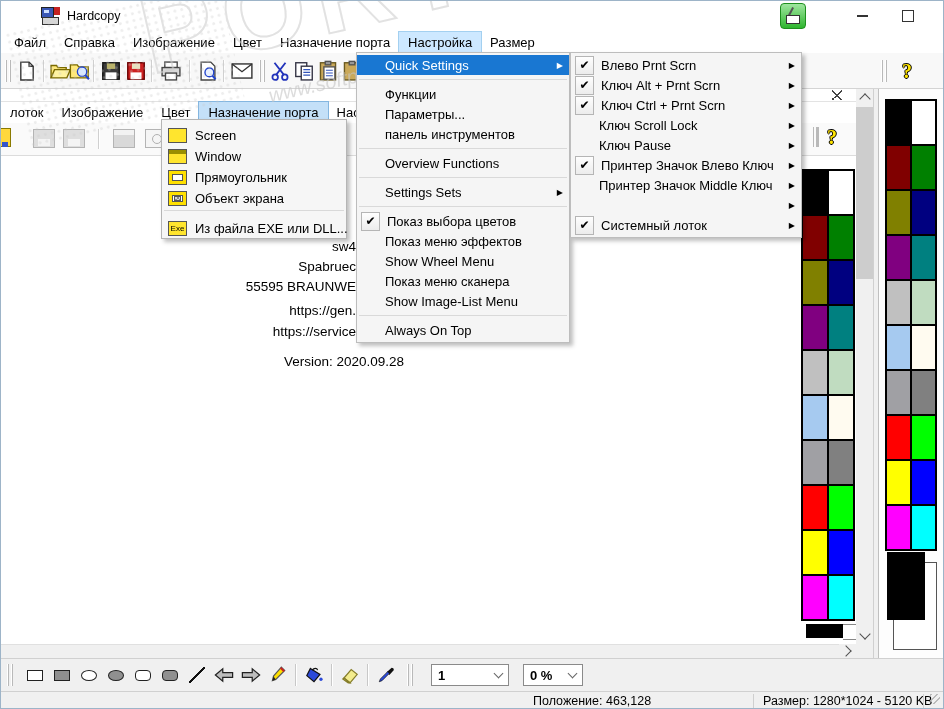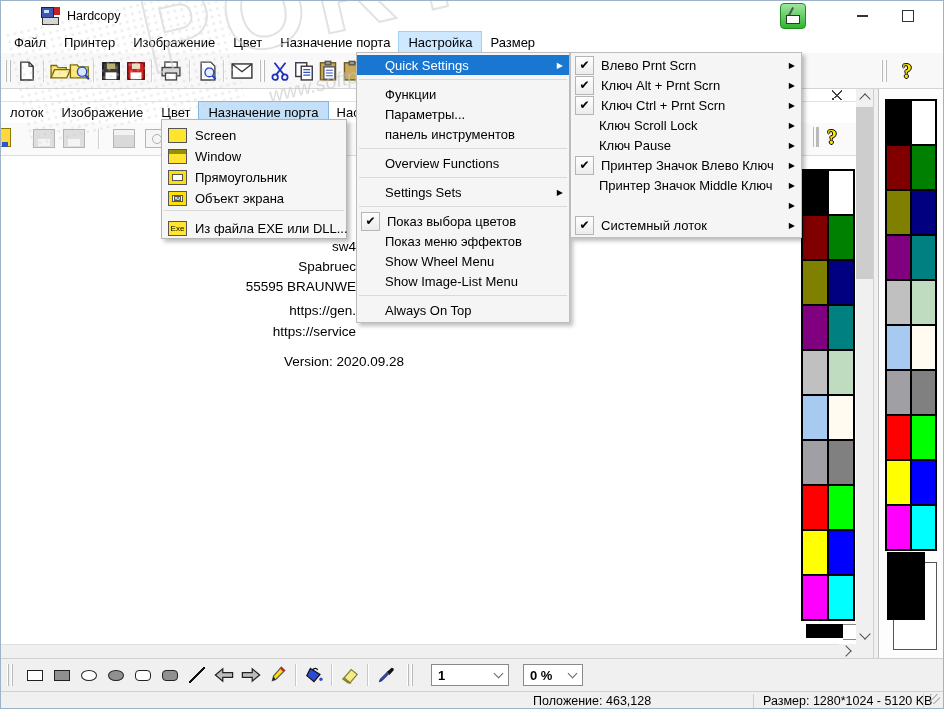--- a/index.html
+++ b/index.html
@@ -173,21 +173,21 @@
     <span class="winbtn">
         <span class="glyph-max"></span>
       </span>
     <span class="winbtn">
         <span class="glyph-close"></span>
       </span>
   </div>
 
   <div class="menubar" id="menubar-items">
       <span class="mb-item">Файл</span>
-      <span class="mb-item">Принтер</span>
+      <span class="mb-item">Справка</span>
       <span class="mb-item">Изображение</span>
       <span class="mb-item">Цвет</span>
       <span class="mb-item">Назначение порта</span>
       <span class="mb-item active">Настройка</span>
       <span class="mb-item">Размер</span>
     </div>
 
   <div class="toolbar">
     <span class="tgrip" style="left:4px"></span>
     <span class="tbtn" style="left:13px">
@@ -456,20 +456,25 @@
         <span class="m-label">Показ меню эффектов</span>
         <span class="m-arrow"></span>
       </div>
       <div class="m-row">
         <span class="m-check"></span>
         <span class="m-label">Show Wheel Menu</span>
         <span class="m-arrow"></span>
       </div>
       <div class="m-row">
         <span class="m-check"></span>
+        <span class="m-label">Показ меню сканера</span>
+        <span class="m-arrow"></span>
+      </div>
+      <div class="m-row">
+        <span class="m-check"></span>
         <span class="m-label">Show Image-List Menu</span>
         <span class="m-arrow"></span>
       </div>
       <div class="m-sep"></div>
       <div class="m-row">
         <span class="m-check"></span>
         <span class="m-label">Always On Top</span>
         <span class="m-arrow"></span>
       </div>
     </div>

